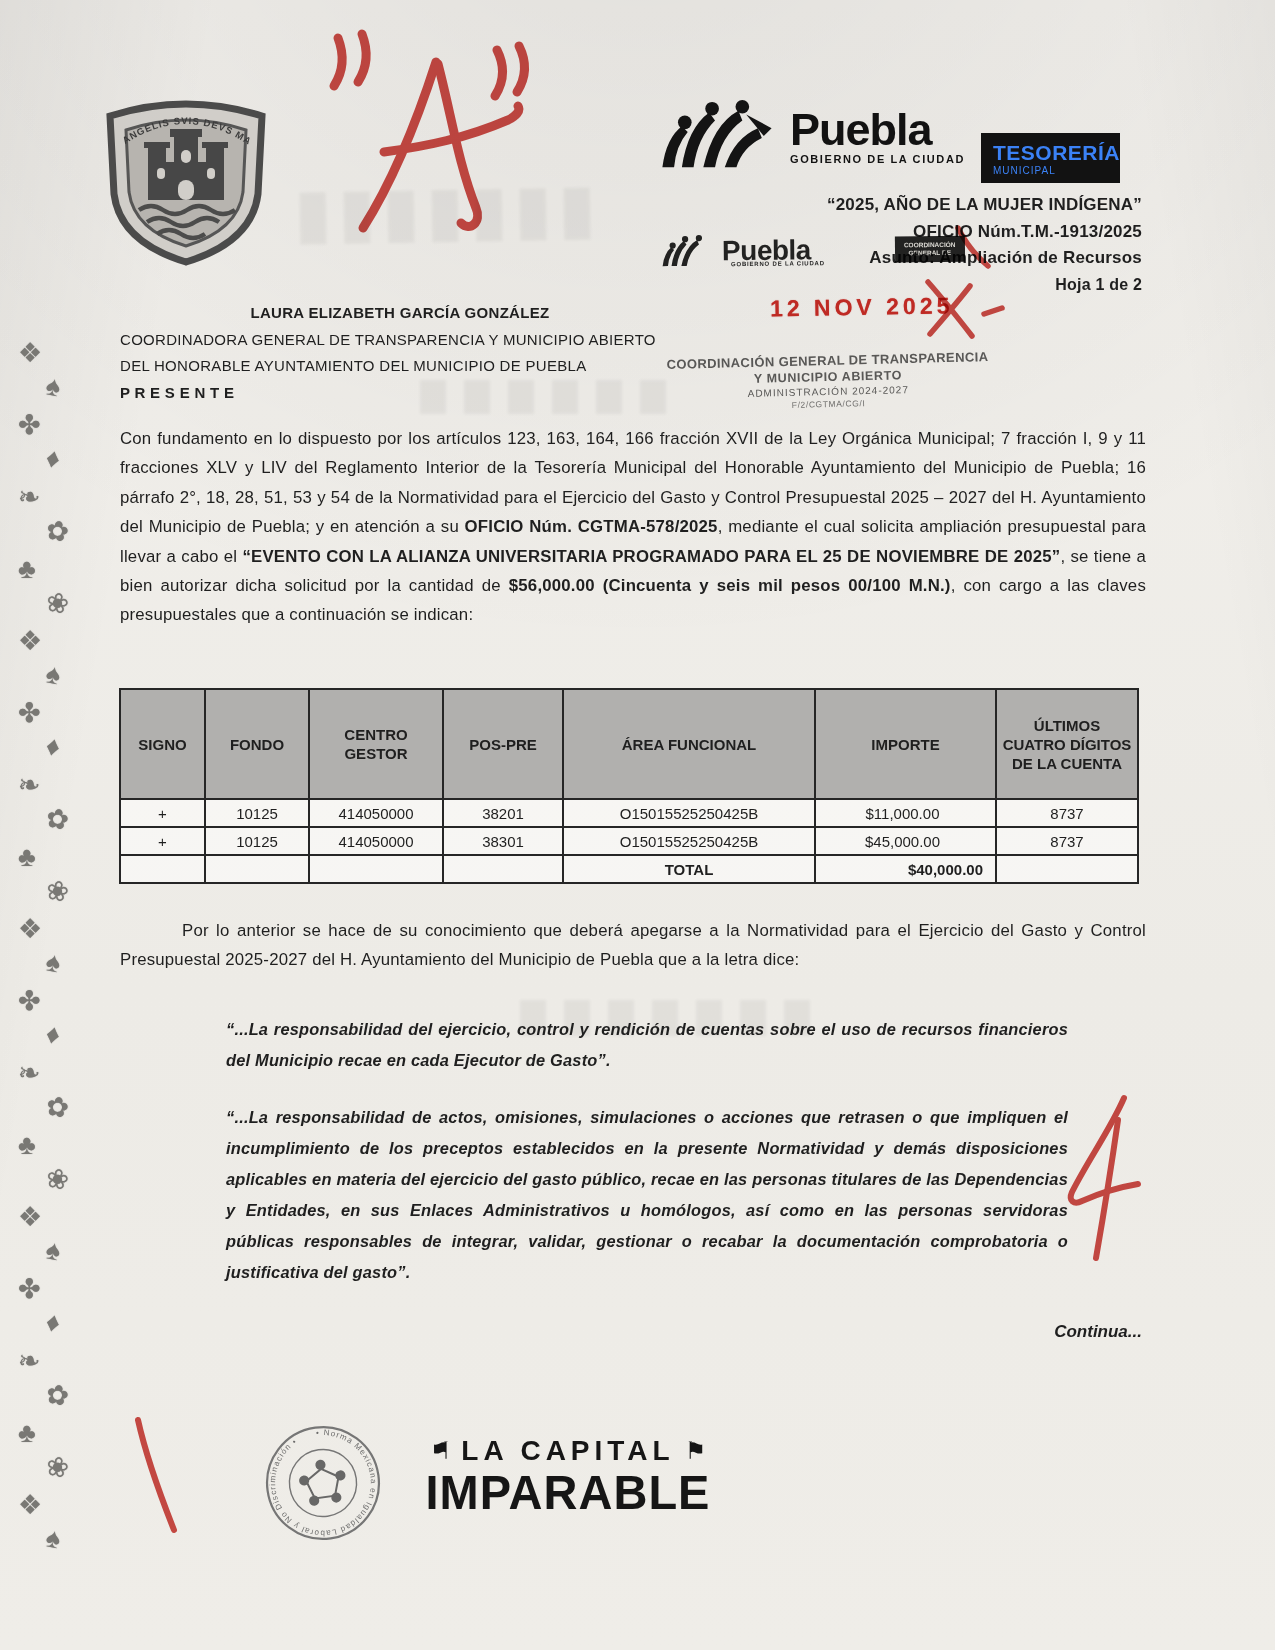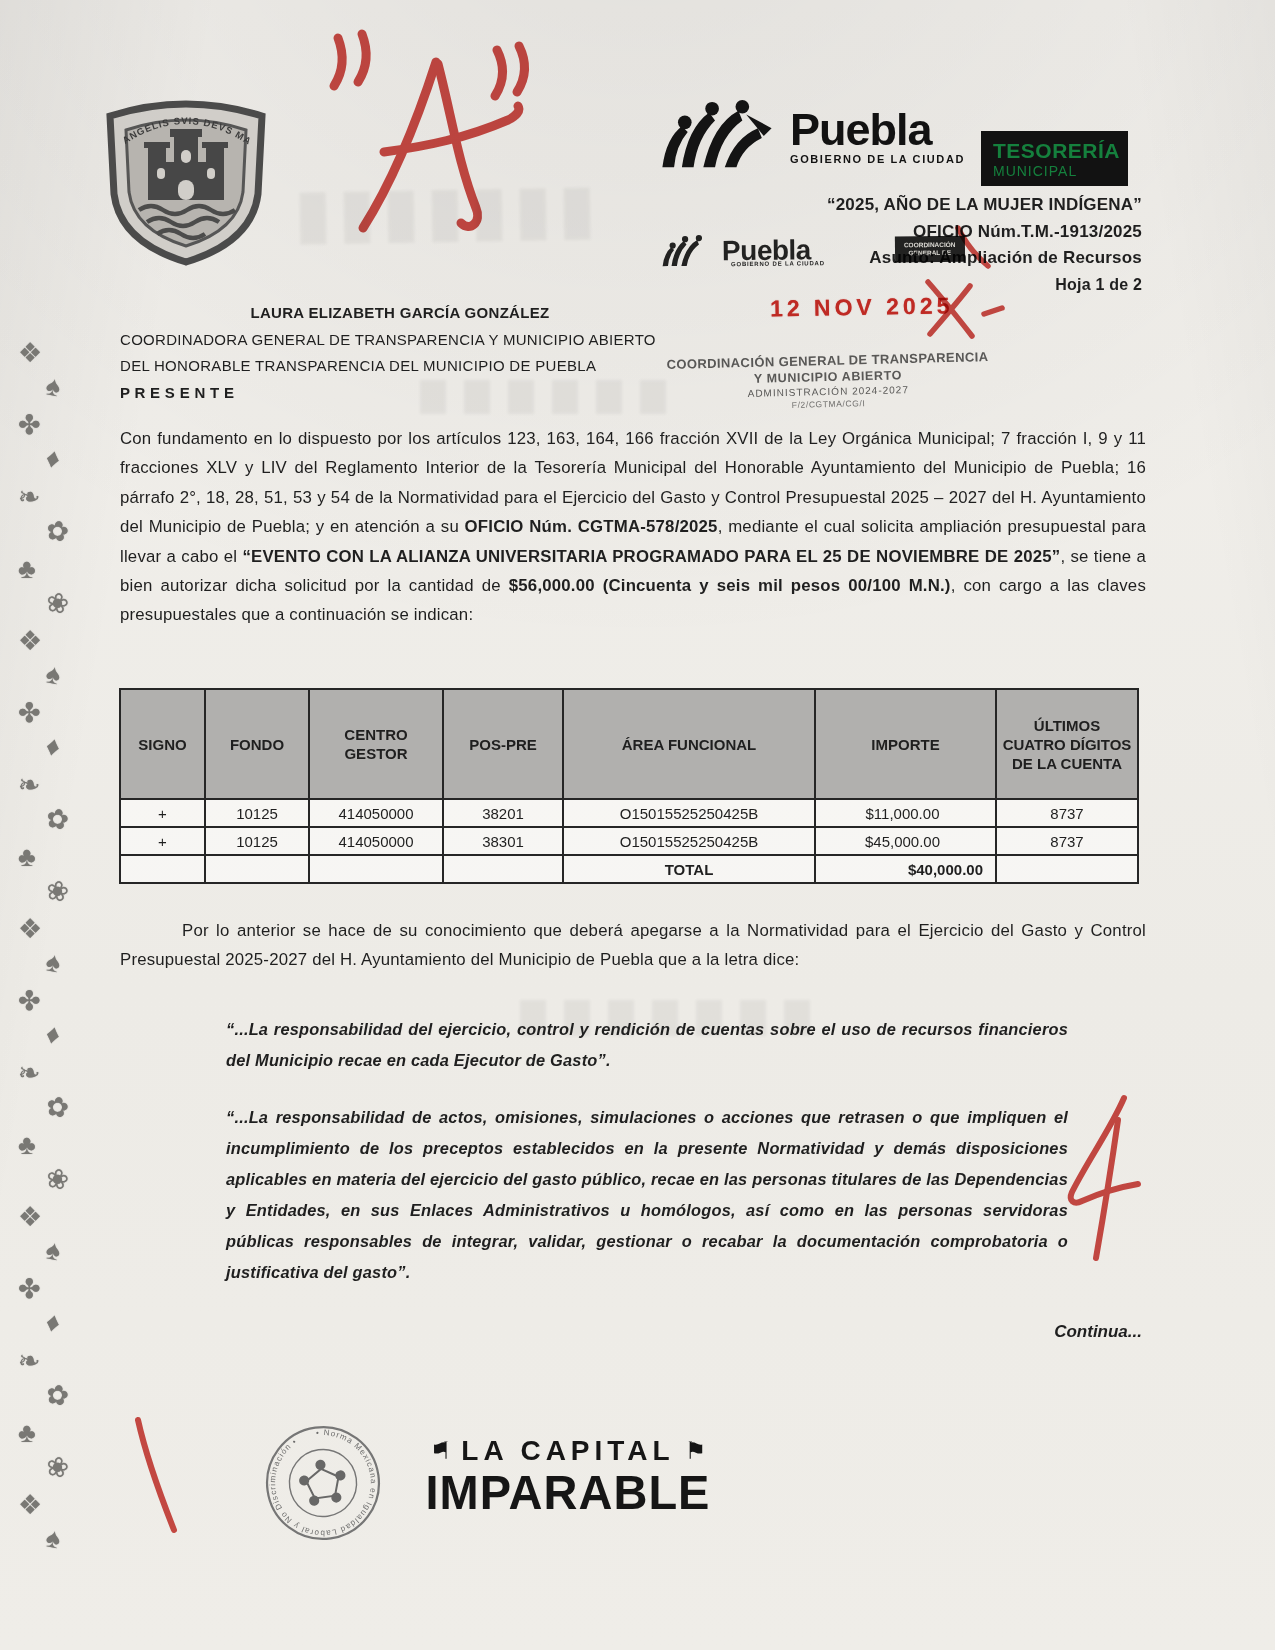--- a/index.html
+++ b/index.html
@@ -25,23 +25,23 @@
   
   .shield { position: absolute; left: 95px; top: 82px; width: 182px; height: 186px; z-index: 3; opacity: .92; }
 
   
   .brand-block { position: absolute; left: 652px; top: 88px; width: 495px; height: 96px;
     display: flex; align-items: center; gap: 10px; z-index: 3; }
   .brand-icon { width: 128px; height: 78px; flex: 0 0 auto; }
   .brand-text { display: flex; flex-direction: column; align-items: flex-start; }
   .brand-wordmark { font-size: 45px; font-weight: bold; letter-spacing: -1px; color: #121212; line-height: 44px; }
   .brand-tagline { font-size: 11px; font-weight: bold; letter-spacing: 1.6px; color: #121212; margin-top: 1px; }
-  .office-box { background: #121212; color: #15803d; padding: 9px 8px 7px 12px; margin-left: 6px; margin-top: 44px; }
+  .office-box { background: #121212; color: #3b82f6; padding: 9px 0 7px 12px; margin-left: 6px; margin-top: 44px; }
   .office-main { font-size: 21px; font-weight: bold; letter-spacing: .5px; line-height: 21px; }
-  .office-sub { font-size: 14px; letter-spacing: 1px; margin-top: 2px; }
+  .office-sub { font-size: 10px; letter-spacing: 1px; margin-top: 2px; }
 
   
   .header-lines { position: absolute; left: 620px; top: 192px; width: 522px; text-align: right; z-index: 1; }
   .hdr-line { font-size: 17px; font-weight: bold; line-height: 26.5px; letter-spacing: .2px; }
   .hdr-hoja { font-size: 16px; }
 
   
   .mini-stamp { position: absolute; left: 658px; top: 224px; width: 372px; height: 52px; z-index: 4;
     display: flex; align-items: center; gap: 6px; mix-blend-mode: multiply; opacity: .93; transform: rotate(-.6deg); }
   .mini-icon { width: 58px; height: 36px; }
@@ -245,21 +245,21 @@
   <div class="received-stamp">
     <div class="rs-1">COORDINACIÓN GENERAL DE TRANSPARENCIA</div>
     <div class="rs-2">Y MUNICIPIO ABIERTO</div>
     <div class="rs-3">ADMINISTRACIÓN 2024-2027</div>
     <div class="rs-4">F/2/CGTMA/CG/I</div>
   </div>
 
   <div class="recipient">
     <div class="r-name">LAURA ELIZABETH GARCÍA GONZÁLEZ</div>
     <div>COORDINADORA GENERAL DE TRANSPARENCIA Y MUNICIPIO ABIERTO</div>
-    <div>DEL HONORABLE TRANSPARENCIA DEL MUNICIPIO DE PUEBLA</div>
+    <div>DEL HONORABLE AYUNTAMIENTO DEL MUNICIPIO DE PUEBLA</div>
     <div class="r-presente">P R E S E N T E</div>
   </div>
 
   <p class="p1"><span>Con fundamento en lo dispuesto por los artículos 123, 163, 164, 166 fracción XVII de la Ley Orgánica Municipal; 7 fracción I, 9 y 11 fracciones XLV y LIV del Reglamento Interior de la Tesorería Municipal del Honorable Ayuntamiento del Municipio de Puebla; 16 párrafo 2°, 18, 28, 51, 53 y 54 de la Normatividad para el Ejercicio del Gasto y Control Presupuestal 2025 – 2027 del H. Ayuntamiento del Municipio de Puebla; y en atención a su </span><span class="bold-seg">OFICIO Núm. CGTMA-578/2025</span><span>, mediante el cual solicita ampliación presupuestal para llevar a cabo el </span><span class="bold-seg">“EVENTO CON LA ALIANZA UNIVERSITARIA PROGRAMADO PARA EL 25 DE NOVIEMBRE DE 2025”</span><span>, se tiene a bien autorizar dicha solicitud por la cantidad de </span><span class="bold-seg">$56,000.00 (Cincuenta y seis mil pesos 00/100 M.N.)</span><span>, con cargo a las claves presupuestales que a continuación se indican:</span></p>
 
   <table class="budget">
     <colgroup>
       <col style="width:85px">
         <col style="width:104px">
         <col style="width:134px">

